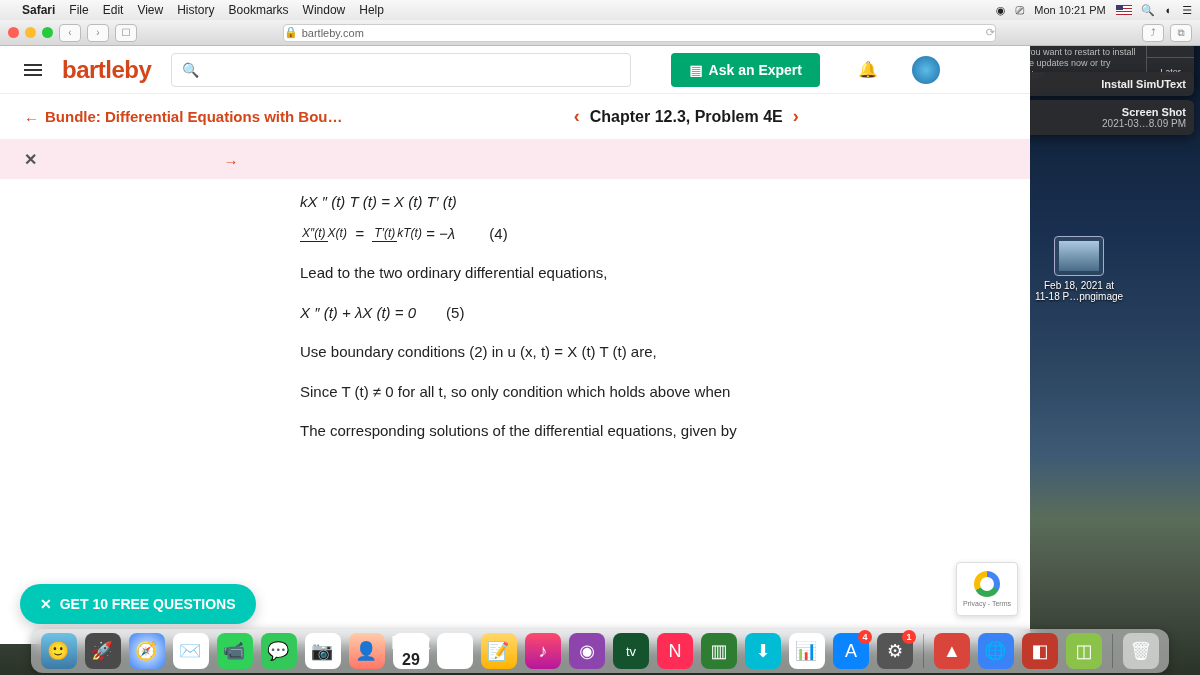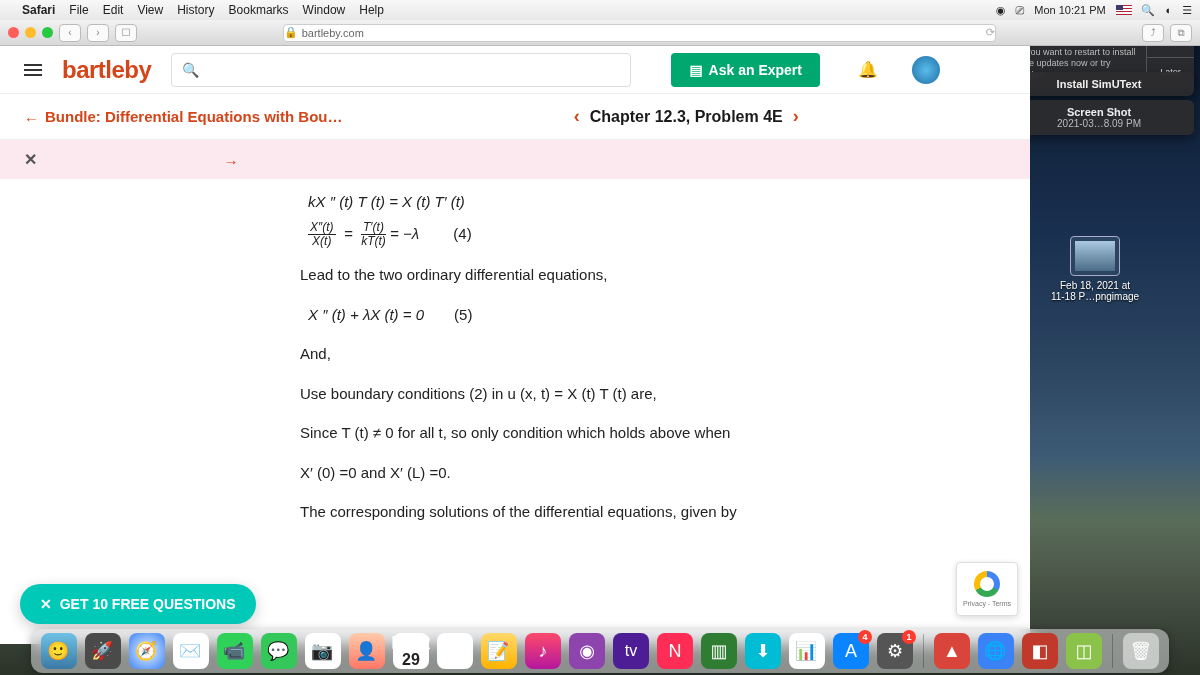--- a/index.html
+++ b/index.html
@@ -24,38 +24,38 @@
 .bell { margin-left:18px; color:#555; font-size:16px; }
 .avatar { width:28px; height:28px; border-radius:50%; background:radial-gradient(circle,#5bbce8,#1e6fa8); margin-left:14px; }
 .subheader { height:46px; background:#fff; display:flex; align-items:center; padding:0 24px; gap:24px; font-size:15px; border-bottom:1px solid #eee; }
 .backlink { color:#d4451a; font-weight:600; display:flex; align-items:center; gap:6px; }
 .chapter { margin-left:auto; margin-right:auto; color:#1a1a1a; font-weight:700; display:flex; align-items:center; gap:10px; font-size:16px;}
 .chapter .chev { color:#d4451a; font-size:18px; font-weight:700;}
 .promo { background:#fce8ef; padding:10px 24px; display:flex; align-items:center; font-size:15px; color:#d4451a; font-weight:600; }
 .promo .x { color:#555; margin-right:180px; font-size:16px; }
 .promo .arrow { margin-left:6px; }
 .content { padding:4px 60px 20px 300px; font-size:15px; color:#222; font-family:Georgia,serif; line-height:1.7; }
-.content .eq { margin:6px 8px; font-style:italic; }
+.content .eq { margin:6px 0; font-style:italic; }
 .content .para { margin:14px 0; }
 .eqnum { display:inline-block; margin-left:30px; font-style:normal; }
-.frac { display:inline-flex; flex-direction:column; font-size:12px; vertical-align:middle; text-align:center; line-height:1.1; }
+.frac { display:inline-flex; flex-direction:row; font-size:12px; vertical-align:middle; text-align:center; line-height:1.1; }
 .frac .num{border-bottom:1px solid #222;padding:0 2px;}
 .cta-pill { position:absolute; left:20px; bottom:20px; background:#00c9b7; color:#fff; font-weight:700; font-size:14px; padding:12px 20px; border-radius:28px; display:flex; align-items:center; gap:8px; box-shadow:0 4px 14px rgba(0,0,0,.2); }
 .recaptcha { position:absolute; right:12px; bottom:28px; width:62px; height:54px; background:#fff; border:1px solid #ddd; border-radius:4px; box-shadow:0 2px 6px rgba(0,0,0,.15); display:flex; flex-direction:column; align-items:center; justify-content:center; font-size:7px; color:#777; gap:3px; }
 .recaptcha .rcicon { width:26px;height:26px; border-radius:50%; background:conic-gradient(#4285f4 0 120deg,#34a853 120deg 240deg,#fbbc05 240deg 360deg); position:relative;}
 .recaptcha .rcicon::after{content:"";position:absolute;inset:6px;background:#fff;border-radius:50%;}
 .notif { position:absolute; right:6px; width:190px; background:rgba(44,44,46,.95); color:#eee; border-radius:6px; padding:6px 8px; font-size:10px; box-shadow:0 4px 12px rgba(0,0,0,.45); }
 .notif .title { font-weight:600; font-size:11px; }
 .notif .sub { color:#bbb; font-size:9px; line-height:1.25; margin-top:1px;}
 .notif .btns { position:absolute; right:0; top:0; bottom:0; width:48px; border-left:1px solid #555; display:flex; flex-direction:column; }
 .notif .btns div{flex:1;display:flex;align-items:center;justify-content:center;font-size:9px;color:#ddd;}
 .notif .btns div:first-child{border-bottom:1px solid #555;}
-.notif-simple { position:absolute; right:6px; width:190px; background:rgba(44,44,46,.95); color:#eee; border-radius:6px; padding:6px 8px; font-size:10px; box-shadow:0 4px 12px rgba(0,0,0,.45); text-align:center; }
+.notif-simple { position:absolute; right:6px; width:190px; background:rgba(44,44,46,.95); color:#eee; border-radius:6px; padding:6px 8px; font-size:10px; box-shadow:0 4px 12px rgba(0,0,0,.45); text-align:right; }
 .notif-simple .title{font-weight:600;font-size:11px;}
-.desk-file { position:absolute; right:60px; top:236px; width:90px; text-align:center; color:#fff; font-size:10px; text-shadow:0 1px 2px #000; }
+.desk-file { position:absolute; right:76px; top:236px; width:90px; text-align:center; color:#fff; font-size:10px; text-shadow:0 1px 2px #000; }
 .desk-file .thumb { width:50px; height:40px; margin:0 auto 4px; background:#2b4460; border:1px solid #aac; border-radius:4px; position:relative; overflow:hidden;}
 .desk-file .thumb::after{content:"";position:absolute;inset:4px;background:linear-gradient(#aac8e0,#4a6c88);}
 .dock { position:absolute; bottom:2px; left:50%; transform:translateX(-50%); height:44px; background:rgba(220,220,224,.55); border-radius:12px; padding:3px 10px; display:flex; align-items:center; gap:8px; backdrop-filter:blur(8px); box-shadow:0 2px 10px rgba(0,0,0,.3); }
 .dock .app { width:36px; height:36px; border-radius:8px; background:#777; position:relative; display:flex; align-items:center; justify-content:center; font-size:18px; color:#fff; }
 .dock .sep { width:1px; height:34px; background:rgba(0,0,0,.25); margin:0 2px; }
 .badge { position:absolute; top:-3px; right:-3px; background:#ff3b30; color:#fff; font-size:9px; width:14px; height:14px; border-radius:50%; display:flex; align-items:center; justify-content:center; font-weight:700;}
 .cal { background:#fff!important; color:#e53935; flex-direction:column; font-size:7px; line-height:1; }
 .cal .d { color:#222; font-size:16px; font-weight:600; }
 .flag{display:inline-block;width:16px;height:10px;background:linear-gradient(#b22234 0 15%,#fff 15% 30%,#b22234 30% 45%,#fff 45% 60%,#b22234 60% 75%,#fff 75% 90%,#b22234 90%);position:relative;}
 .flag::before{content:"";position:absolute;top:0;left:0;width:7px;height:5px;background:#3c3b6e;}
@@ -172,24 +172,22 @@
       &nbsp;=&nbsp;
       <span class="frac">
           <span class="num">T′(t)</span>
           <span>kT(t)</span>
         </span>
       <span> = −λ</span>
       <span class="eqnum">(4)</span>
     </div>
     <div class="para">Lead to the two ordinary differential equations,</div>
     <div class="eq"><span>X ″ (t) + λX (t) = 0</span><span class="eqnum">(5)</span></div>
-    <div class="para">And,</div>
     <div class="para">Use boundary conditions (2) in u (x, t) = X (t) T (t) are,</div>
     <div class="para">Since T (t) ≠ 0 for all t, so only condition which holds above when</div>
-    <div class="para">X′ (0) =0 and X′ (L) =0.</div>
     <div class="para">The corresponding solutions of the differential equations, given by</div>
   </div>
 
   <div class="cta-pill">
     <span>✕</span>
     <span>GET 10 FREE QUESTIONS</span>
   </div>
 
   <div class="recaptcha">
     <div class="rcicon"></div>
@@ -207,21 +205,21 @@
   <div class="app" style="background:#fff">📷</div>
   <div class="app" style="background:linear-gradient(#fca,#f76)">👤</div>
   <div class="app cal">
       <span>MAR</span>
       <span class="d">29</span>
     </div>
   <div class="app" style="background:#fff">☰</div>
   <div class="app" style="background:linear-gradient(#ffd86b,#ffb300)">📝</div>
   <div class="app" style="background:linear-gradient(#fc4a6b,#b5179e)">♪</div>
   <div class="app" style="background:#8e44ad">◉</div>
-  <div class="app" style="background:#4c1d95;font-size:16px">
+  <div class="app" style="background:#14532d;font-size:13px">
       <span>tv</span>
     </div>
   <div class="app" style="background:#ff2d55">N</div>
   <div class="app" style="background:#2e7d32">▥</div>
   <div class="app" style="background:#00bcd4">⬇</div>
   <div class="app" style="background:#fff">📊</div>
   <div class="app" style="background:#0a84ff">A<span class="badge">4</span></div>
   <div class="app" style="background:#555">⚙<span class="badge">1</span></div>
   <div class="sep"></div>
   <div class="app" style="background:#d9453a">▲</div>

